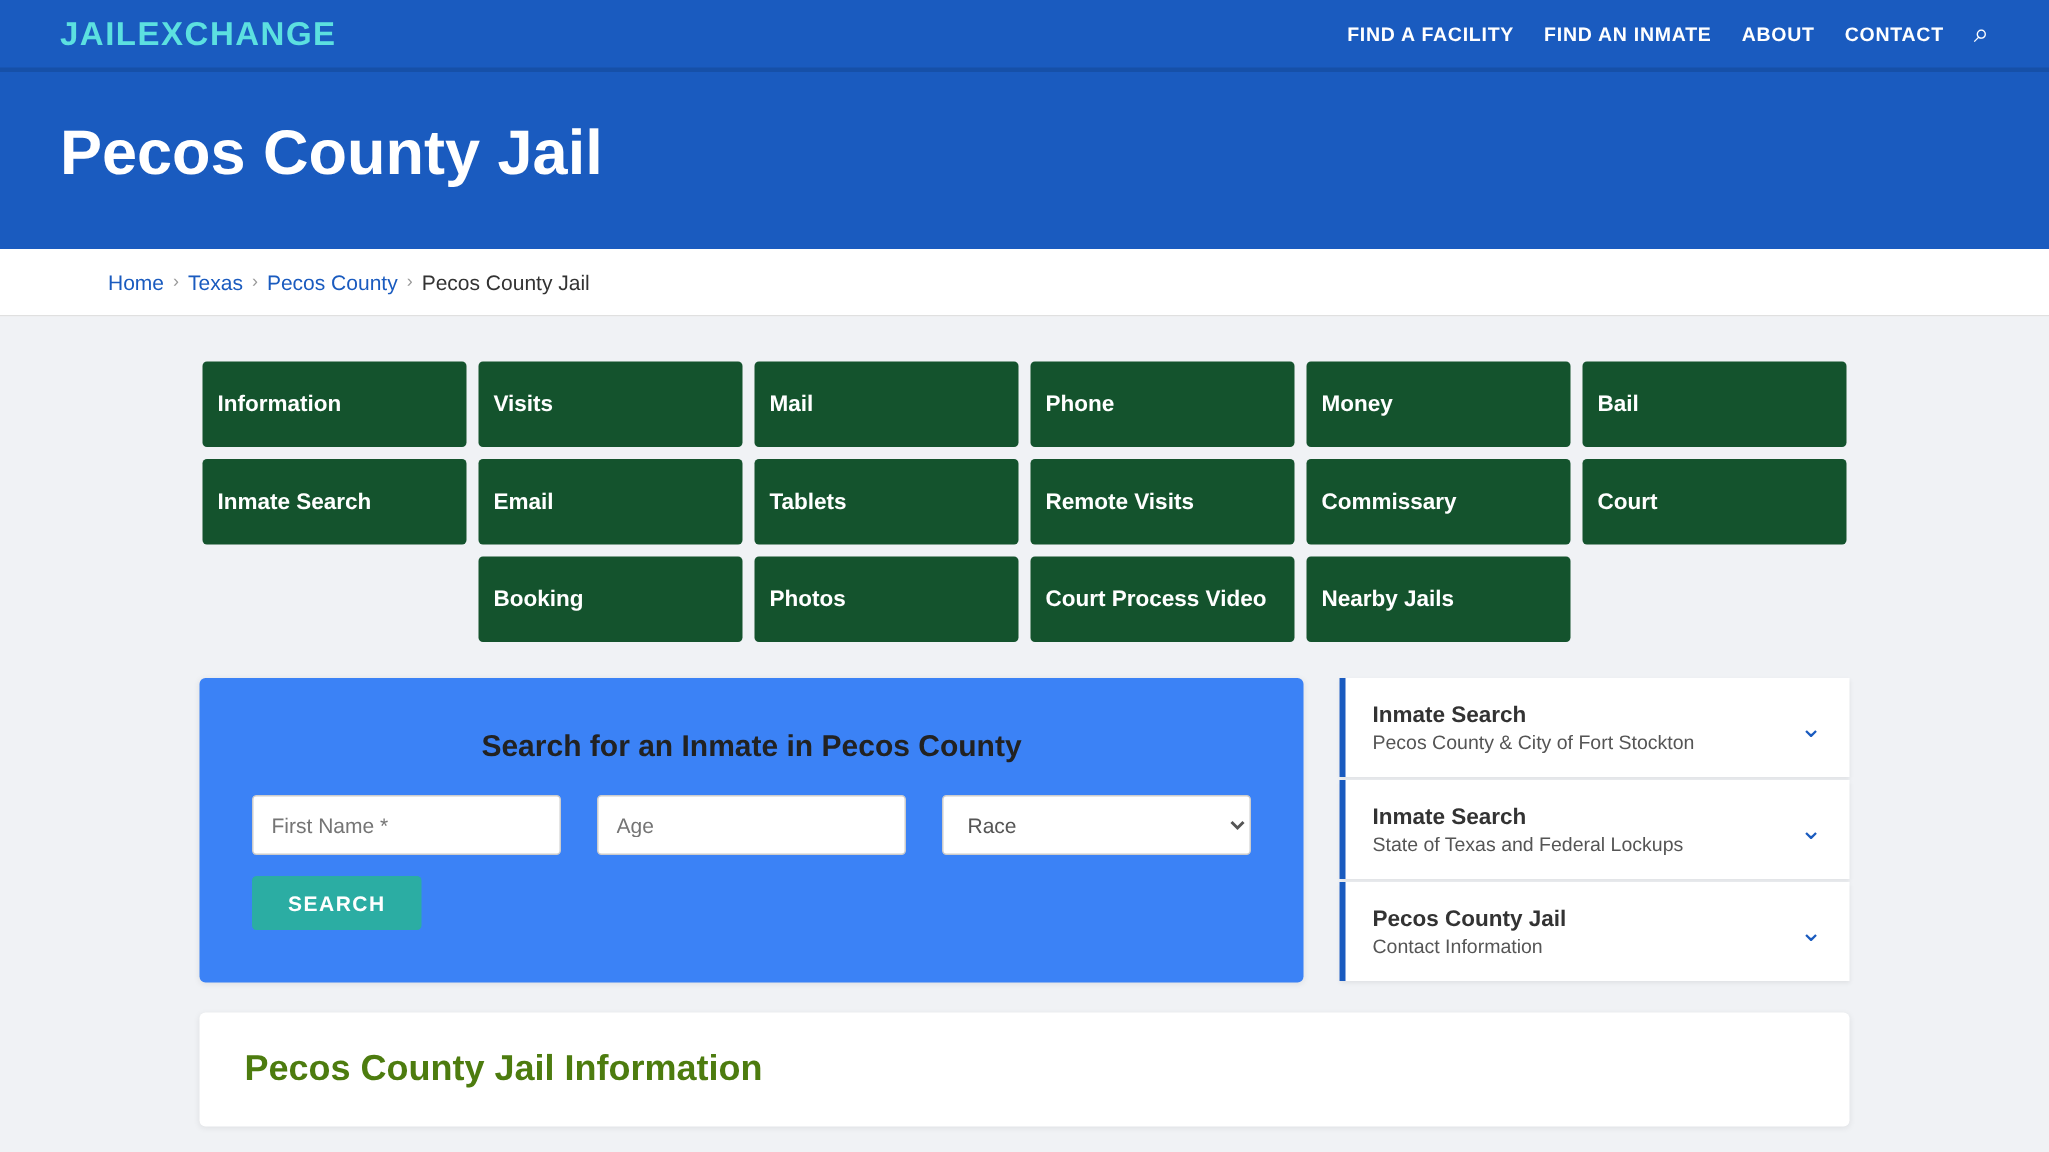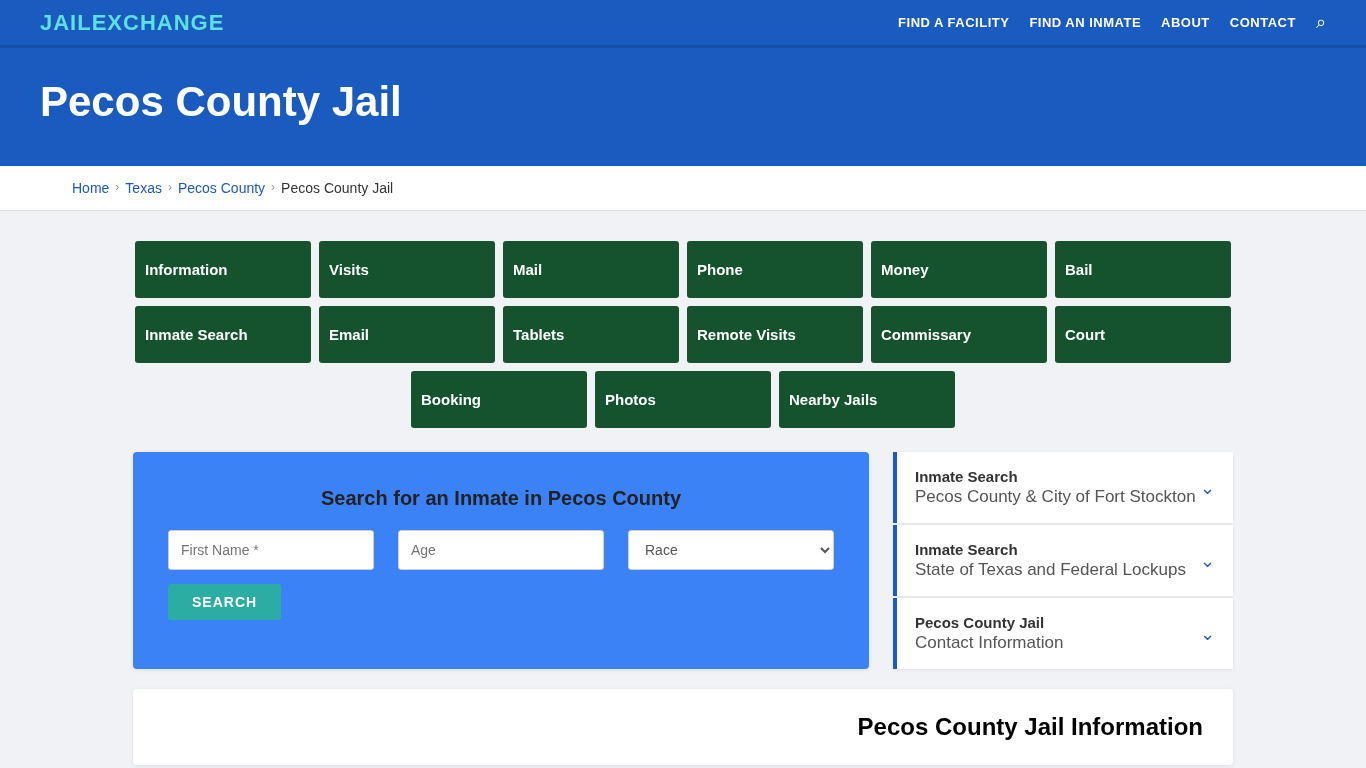--- a/index.html
+++ b/index.html
@@ -172,21 +172,21 @@
       cursor: pointer;
       box-shadow: 0 1px 3px rgba(0,0,0,0.07);
     }
     .sidebar-card-text {}
     .sidebar-card-title {
       font-size: 15px;
       font-weight: 700;
       color: #333;
     }
     .sidebar-card-sub {
-      font-size: 17px;
+      font-size: 13px;
       color: #555;
       margin-top: 2px;
     }
     .chevron-icon {
       color: #1a5bbf;
       font-size: 18px;
     }
 
     
     .info-section {
@@ -195,22 +195,21 @@
       padding: 24px 30px;
       margin-top: 20px;
       max-width: 1100px;
       margin-left: auto;
       margin-right: auto;
       box-shadow: 0 1px 4px rgba(0,0,0,0.08);
     }
     .info-section h2 {
       font-size: 24px;
       font-weight: 800;
-      color: #000000;
-      text-align: right;
+      color: #4d7c0f;
     }
   </style>
 </head>
 <body>
 
 <nav>
   <div class="nav-logo">
     <span>JAIL</span><span>EXCHANGE</span>
   </div>
   <div class="nav-links">
@@ -248,20 +247,21 @@
     <button class="grid-btn">Money</button>
     <button class="grid-btn">Bail</button>
     <button class="grid-btn">Inmate Search</button>
     <button class="grid-btn">Email</button>
     <button class="grid-btn">Tablets</button>
     <button class="grid-btn">Remote Visits</button>
     <button class="grid-btn">Commissary</button>
     <button class="grid-btn">Court</button>
     <button class="grid-btn">Booking</button>
     <button class="grid-btn">Photos</button>
+    <button class="grid-btn">Court Process Video</button>
     <button class="grid-btn">Nearby Jails</button>
   </div>
 
   <div class="lower-section">
 
     <div class="search-panel">
       <h2>Search for an Inmate in Pecos County</h2>
       <div class="search-fields">
         <input type="text" placeholder="First Name *" style="">
         <input type="text" placeholder="Age" style="">

